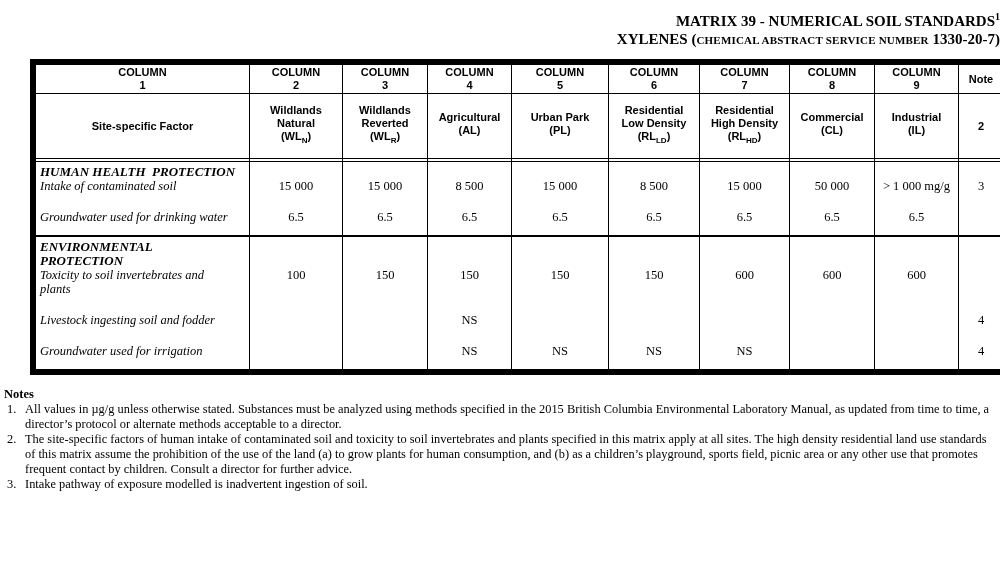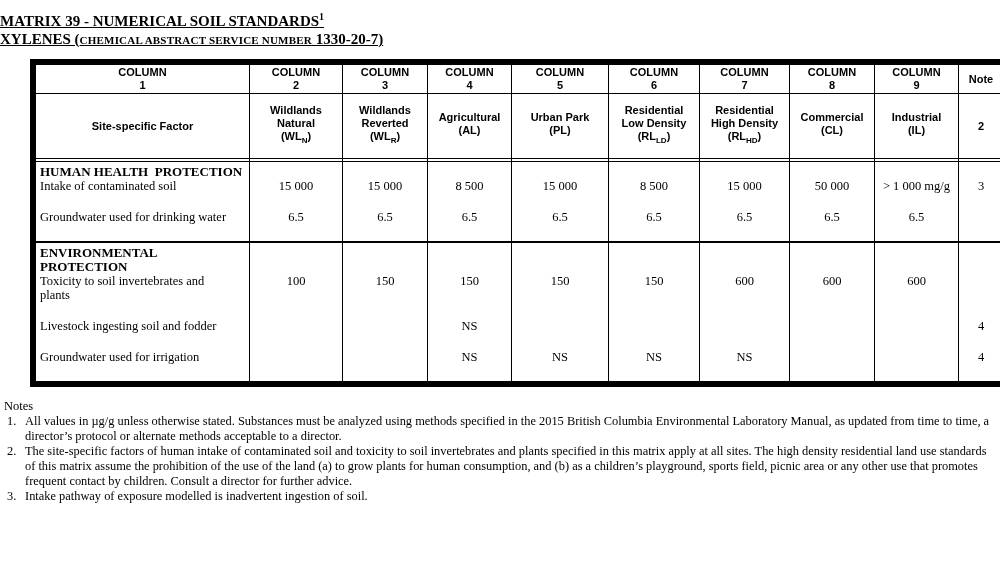--- a/index.html
+++ b/index.html
@@ -2,21 +2,21 @@
 <html><head>
 <meta charset="utf-8">
 <style>
   * { margin:0; padding:0; box-sizing:content-box; }
   html,body { background:#ffffff; }
   body {
     width:1000px; height:579px; margin:0; position:relative;
     font-family:"Liberation Serif", serif; color:#000; overflow:hidden;
   }
   .page { padding-top:8px; }
-  .title-block { text-align:left;text-decoration:underline; }
+  .title-block { text-align:right; }
   .title-main { font-weight:bold; font-size:15px; line-height:18px; font-family:"Liberation Serif", serif; }
   .title-main sup { font-size:10px; }
   .title-sub { font-weight:bold; font-size:15px; line-height:18px; }
   .title-sub .sc { font-size:11px; letter-spacing:0.2px; }
 
   table.matrix {
     table-layout:fixed; width:967px; margin:10px 0 0 30px;
     border:6px solid #000000; border-collapse:separate; border-spacing:0;
   }
   .matrix th, .matrix td { border-right:1px solid #000; padding:0; overflow:hidden; }
@@ -28,31 +28,31 @@
   tr.hr1 th { border-bottom:1px solid #000; height:28px; }
   tr.hr2 th { border-bottom:1px solid #000; height:64px; }
   tr.divider td { height:2px; border-bottom:1px solid #000; }
   .habbr sub { font-size:8px; }
   .note-val-hdr { font-weight:normal; font-size:11.5px; }
 
   .matrix tbody td {
     vertical-align:top; font-family:"Liberation Serif", serif;
     font-size:12.5px; line-height:14px;
   }
-  td.lbl { text-align:left; padding:3px 2px 14px 4px; }
+  td.lbl { text-align:left; padding:3px 2px 14px 4px;font-style:italic; }
   td.val, td.note { text-align:center; padding:3px 0 14px 0; }
   tr.shift1 td.val, tr.shift1 td.note { padding-top:17px; }
   tr.shift2 td.val, tr.shift2 td.note { padding-top:31px;text-align:center; }
   tr.secline td { border-top:2px solid #000; }
-  tr.tight td { padding-bottom:17px; }
+  tr.tight td { padding-bottom:11px; }
   .sect { font-weight:bold; font-size:13px; line-height:14px; white-space:pre-wrap; }
   .fac { white-space:pre-wrap; }
 
   .notes { margin:12px 6px 0 4px; font-size:12.4px; line-height:15px; }
-  .notes-heading { font-weight:normal; font-size:12.5px; }
+  .notes-heading { font-weight:bold; font-size:12.5px; }
   .note-item { display:flex; }
   .note-item .n-num { flex:none; width:15px; padding-left:3px; }
   .note-item .n-text { flex:1; padding-left:3px; }
 </style>
 </head>
 <body>
 
 <div class="page">
 
   <div class="title-block">

